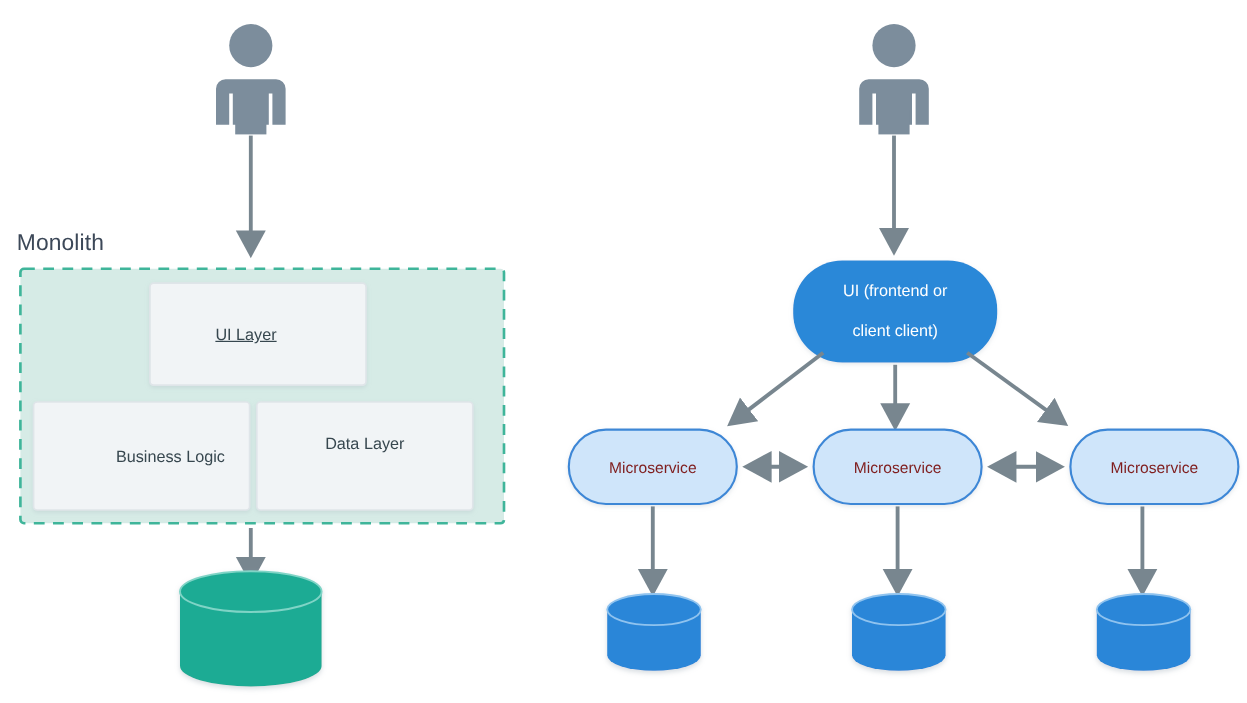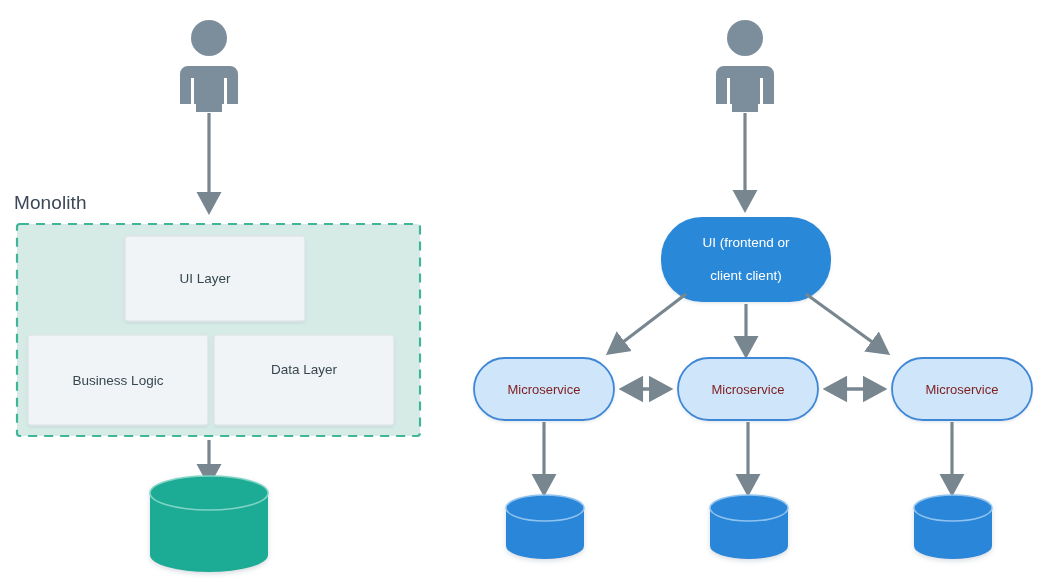--- a/index.html
+++ b/index.html
@@ -135,23 +135,23 @@
     </g>
     <g filter="url(#softshadow)">
       <path d="M914,508 h78 v38 a39,13 0 0 1 -78,0 z" fill="#2b86d8"></path>
       <ellipse cx="953" cy="508" rx="39" ry="13" fill="#2b86d8"></ellipse>
       <ellipse cx="953" cy="508" rx="39" ry="13" fill="none" stroke="#8fc3ef" stroke-width="1.5"></ellipse>
     </g>
   </svg>
 
   <div class="monolith-title">Monolith</div>
 
-  <div class="node-label inner-box-text" style="left:125px; top:236px; width:160px; height:85px;">UI Layer</div>
+  <div class="node-label inner-box-text" style="left:125px; top:236px; width:160px; height:85px;text-decoration:underline;">UI Layer</div>
 
-  <div class="node-label inner-box-text" style="left:28px; top:335px; width:180px; height:90px;">Business Logic</div>
+  <div class="node-label inner-box-text" style="left:28px; top:335px; width:180px; height:90px;padding-left:24px;">Business Logic</div>
 
   <div class="node-label inner-box-text" style="left:214px; top:335px; width:180px; height:68px;">Data Layer</div>
 
   <div class="node-label ui-node-text" style="left:661px; top:217px; width:170px; height:85px; flex-direction:column;gap:12px;">
     <span>UI (frontend or</span>
     <span>client client)</span>
   </div>
 
   <div class="node-label ms-text" style="left:474px; top:358px; width:140px; height:62px;">Microservice</div>
 

